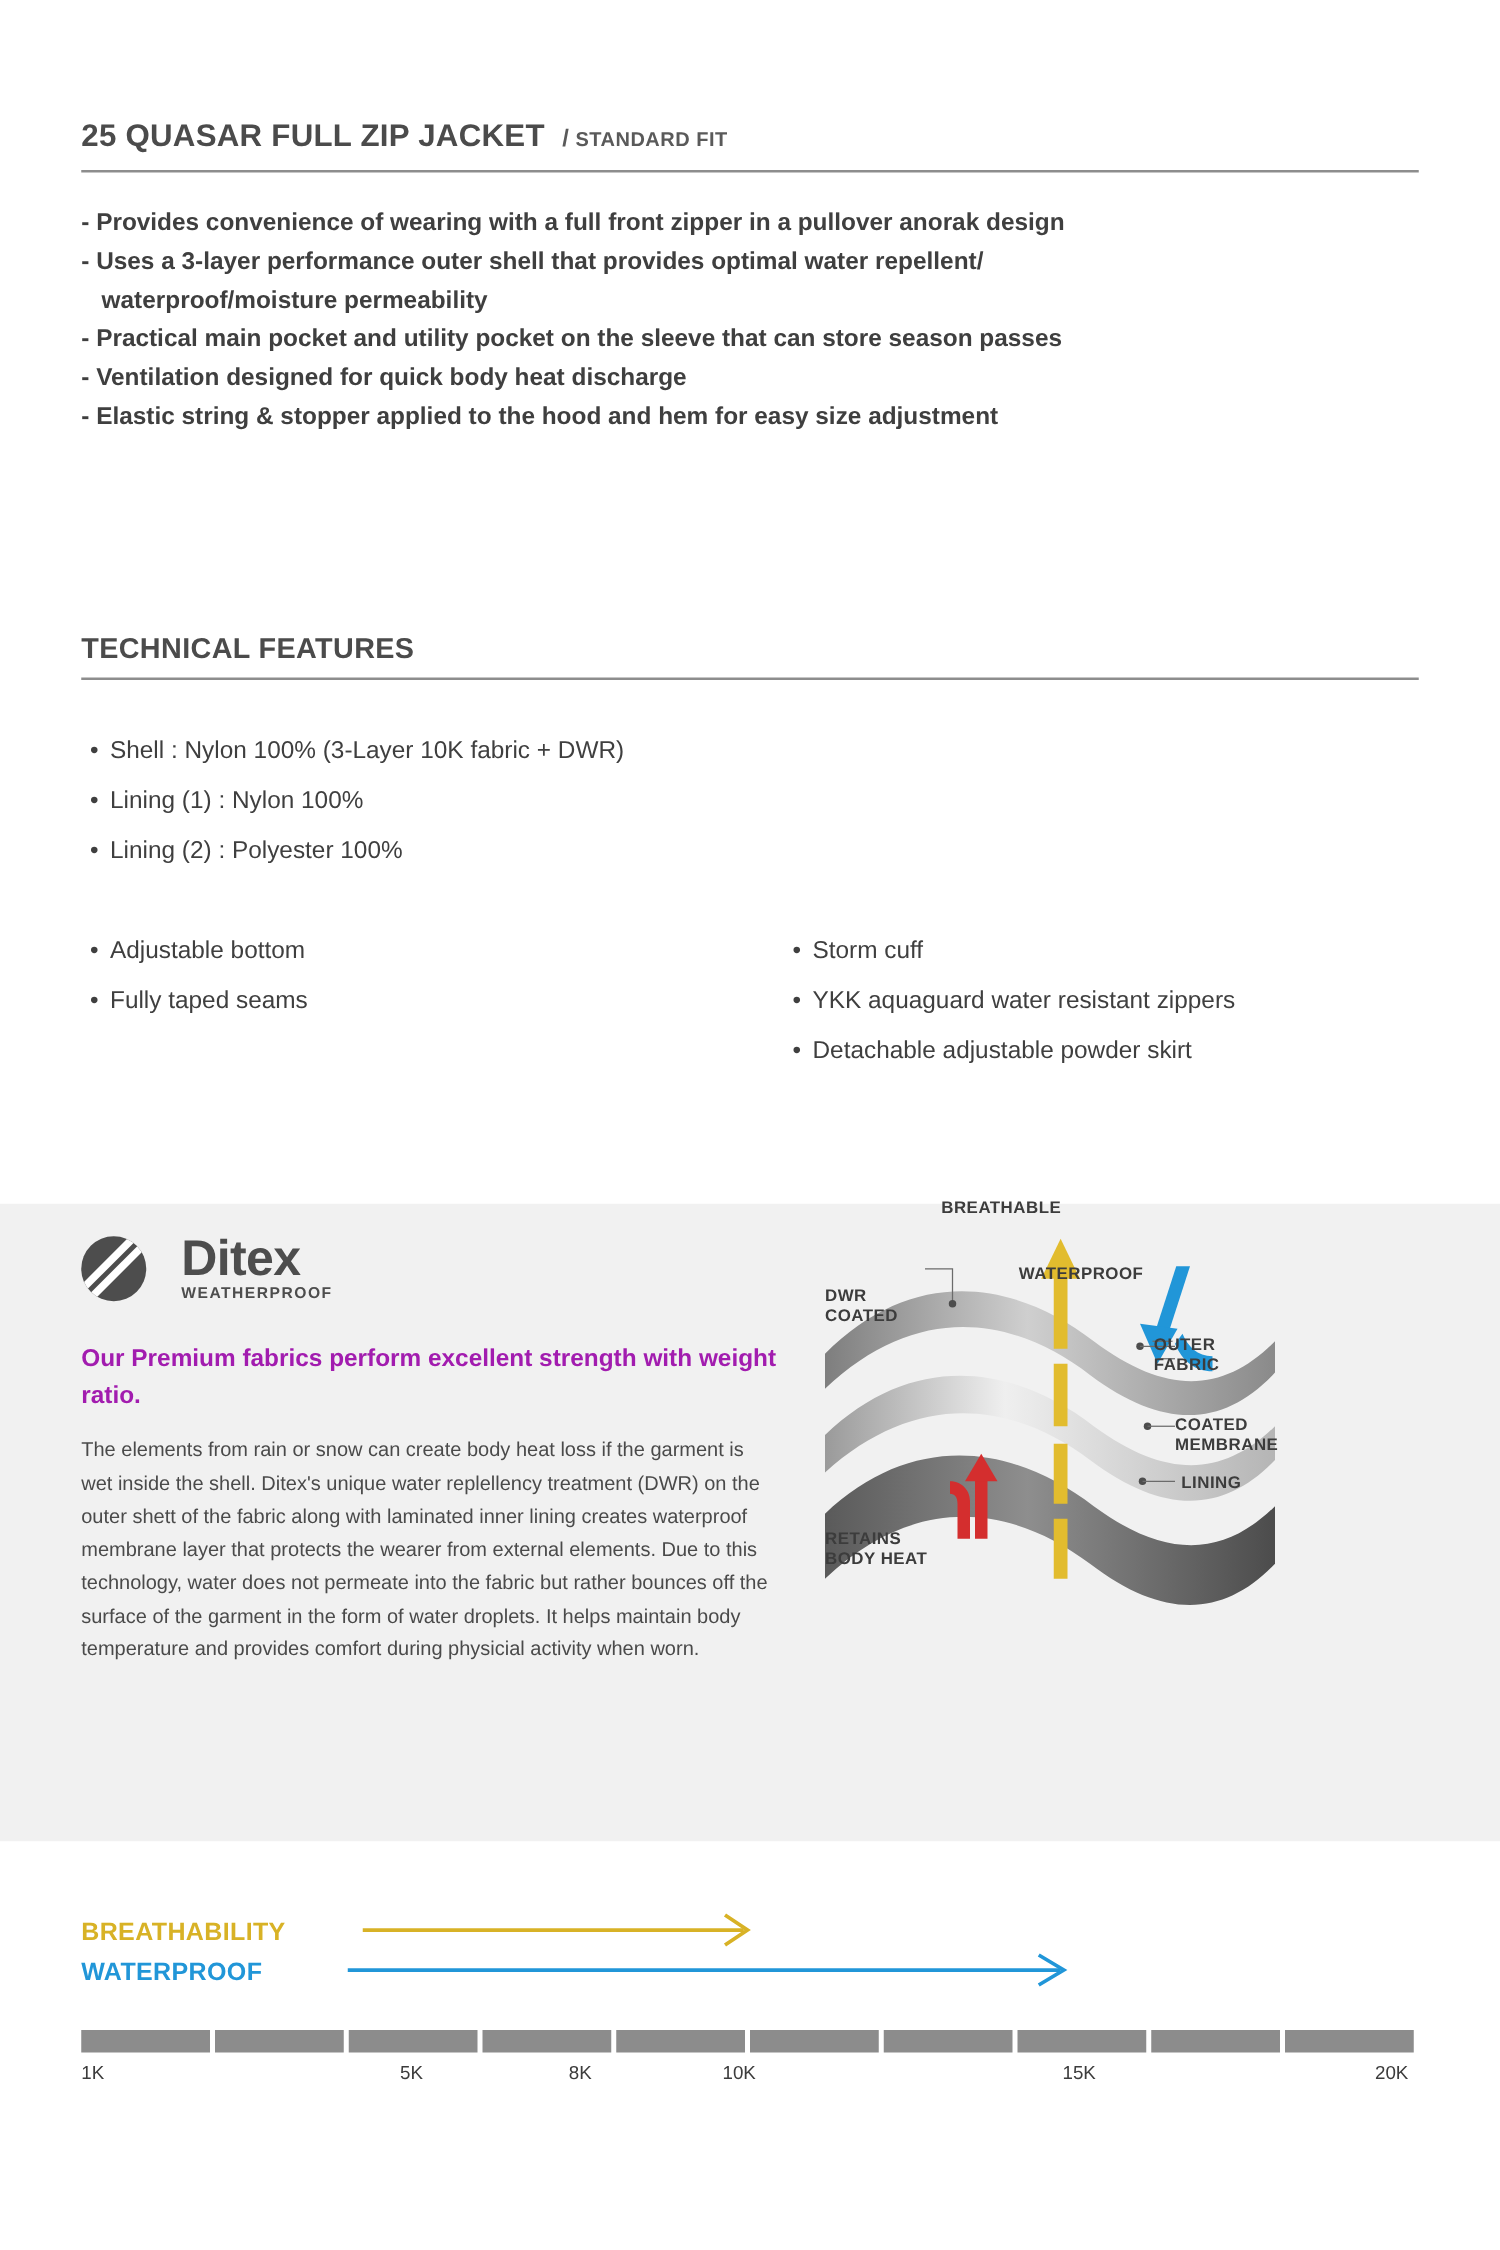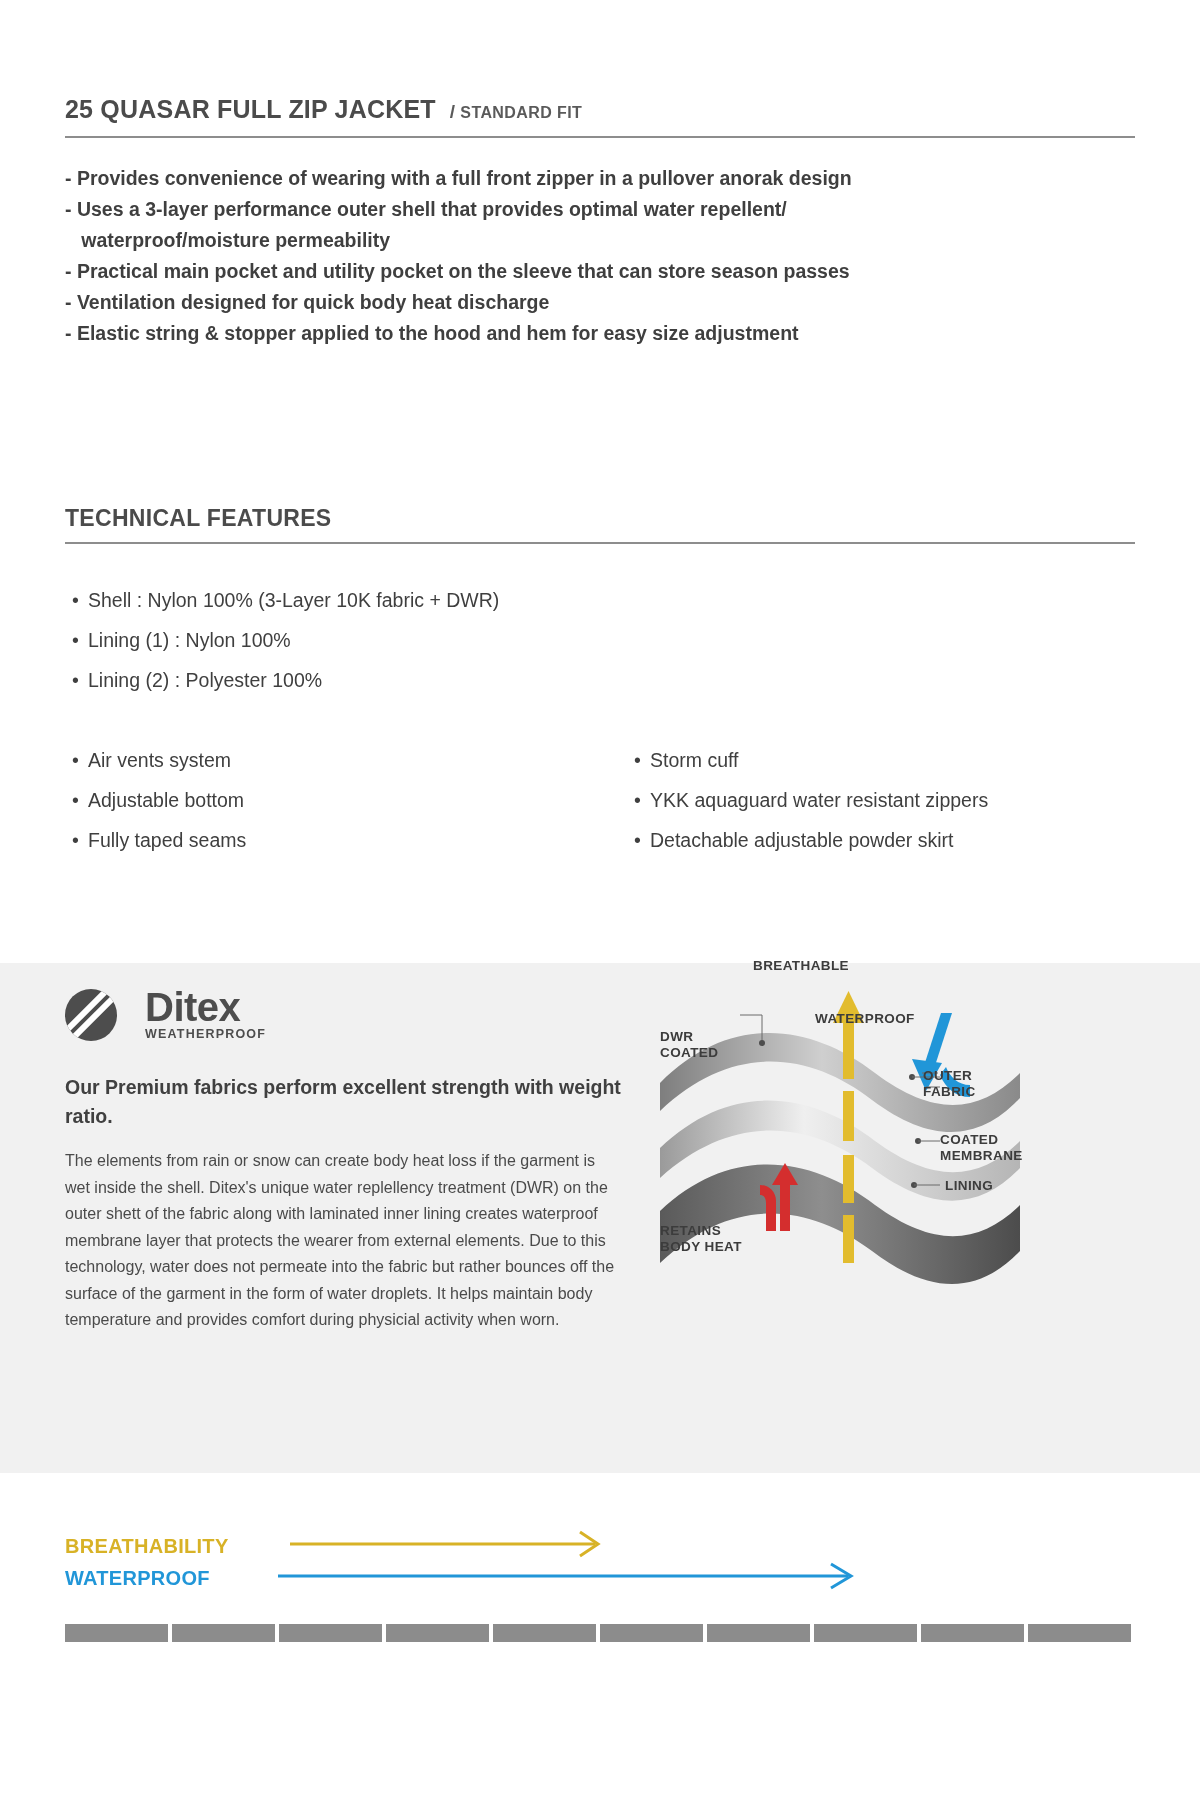--- a/index.html
+++ b/index.html
@@ -178,21 +178,21 @@
     margin-top: 1px;
   }
 
   .ditex-headline {
     position: absolute;
     left: 65px;
     top: 110px;
     width: 600px;
     font-size: 19.5px;
     font-weight: bold;
-    color: #404040;
+    color: #a21caf;
     line-height: 29px;
   }
   .ditex-body {
     position: absolute;
     left: 65px;
     top: 185px;
     width: 555px;
     font-size: 16px;
     line-height: 26.5px;
     color: #4a4a4a;
@@ -285,23 +285,20 @@
     <div class="mat-line">
       <span class="dot">•</span><span>Lining (1) : Nylon 100%</span>
     </div>
     <div class="mat-line">
       <span class="dot">•</span><span>Lining (2) : Polyester 100%</span>
     </div>
   </div>
 
   <div class="feature-cols">
     <div class="feature-col">
-      <div class="fc-line">
-        <span class="dot">•</span><span>Air vents system</span>
-      </div>
       <div class="fc-line">
         <span class="dot">•</span><span>Adjustable bottom</span>
       </div>
       <div class="fc-line">
         <span class="dot">•</span><span>Fully taped seams</span>
       </div>
     </div>
     <div class="feature-col second">
       <div class="fc-line">
         <span class="dot">•</span><span>Storm cuff</span>
@@ -436,14 +433,22 @@
     <div class="seg" style="width:103px"></div>
     <div class="seg" style="width:103px"></div>
     <div class="seg" style="width:103px"></div>
     <div class="seg" style="width:103px"></div>
     <div class="seg" style="width:103px"></div>
     <div class="seg" style="width:103px"></div>
     <div class="seg" style="width:103px"></div>
     <div class="seg" style="width:103px"></div>
   </div>
 
+  <div class="ticks">
+    <div class="tick" style="left:65px;">1K</div>
+    <div class="tick" style="left:320px;">5K</div>
+    <div class="tick" style="left:455px;">8K</div>
+    <div class="tick" style="left:578px;">10K</div>
+    <div class="tick" style="left:850px;">15K</div>
+    <div class="tick" style="left:1100px;">20K</div>
+  </div>
 
 </div>
 
 </body></html>

